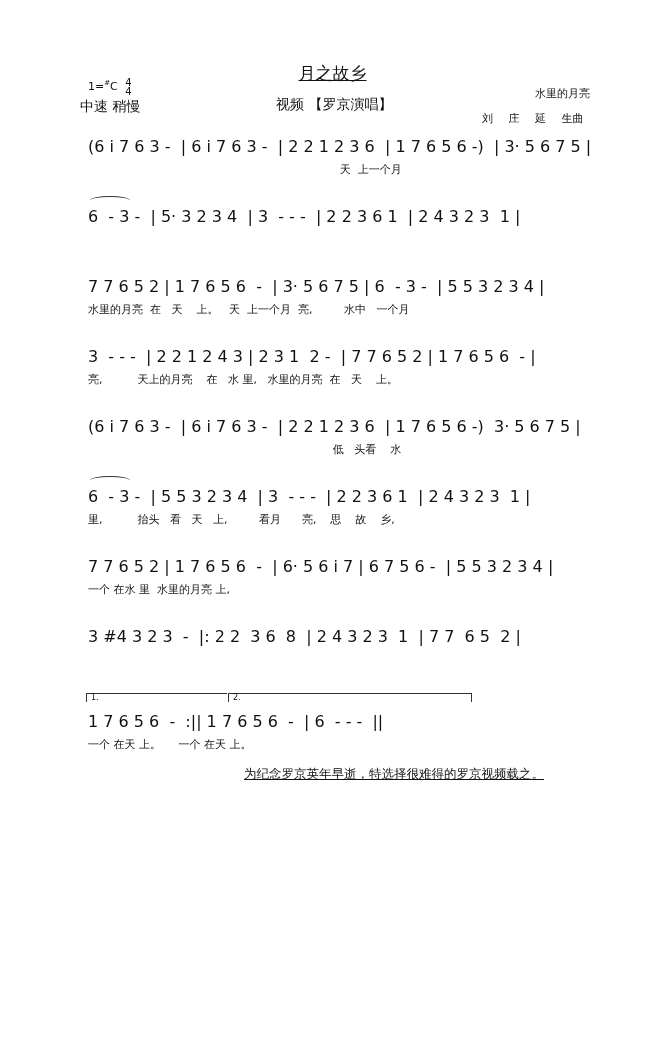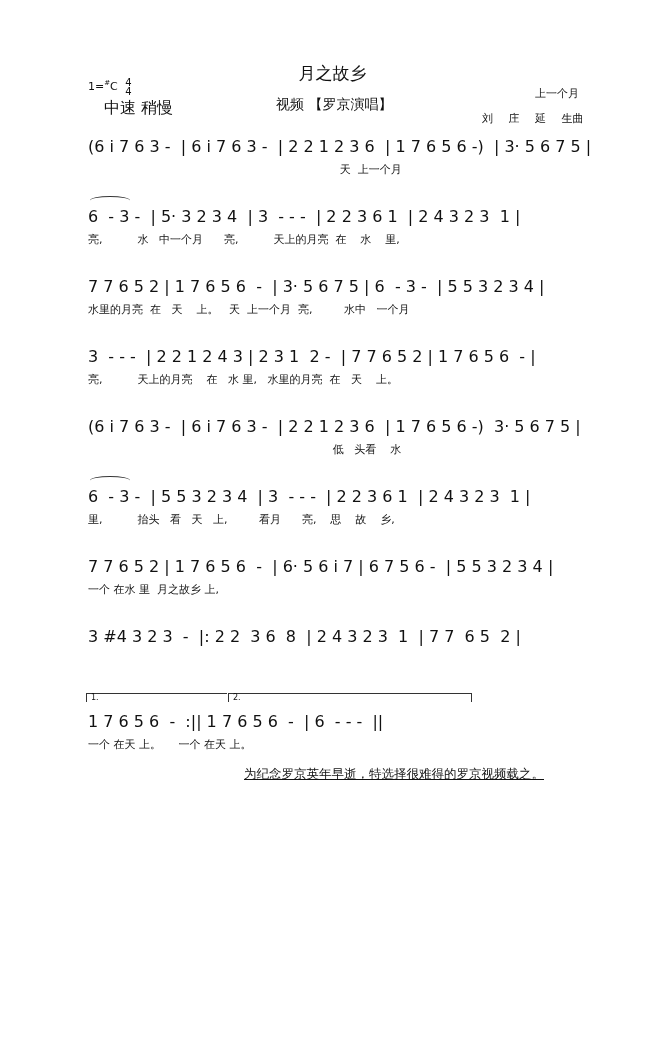--- a/index.html
+++ b/index.html
@@ -1,22 +1,22 @@
 <!DOCTYPE html>
 <html><head>
   <meta charset="utf-8">
   <style>
     html, body { margin: 0; padding: 0; background: #ffffff; }
     body { width: 665px; height: 1042px; position: relative; overflow: hidden; font-family: "DejaVu Sans", "Liberation Sans", sans-serif; color: #111; }
     .abs { position: absolute; }
-    .title { left: 0; width: 665px; top: 62px; text-align: center; font-size: 17px; }
+    .title { left: 0; width: 665px; top: 62px; text-align: center; font-size: 17px; text-decoration: underline; }
     .key { left: 88px; top: 78px; font-size: 11px; }
     .key sup { font-size: 7px; }
     .tsig { display: inline-block; vertical-align: middle; text-align: center; line-height: 9px; font-size: 10px; margin-left: 4px; }
-    .tempo { left: 104px; top: 98px; font-size: 16px; }
+    .tempo { left: 80px; top: 98px; font-size: 14px; }
     .video { left: 276px; top: 96px; font-size: 14px; }
     .lyricist { left: 535px; top: 86px; font-size: 11px; }
     .composer { left: 482px; top: 98px; font-size: 11px; word-spacing: 12px; letter-spacing: 0; margin-top: 13px; }
     .row { position: absolute; left: 88px; width: 500px; height: 50px; }
     .notes { position: absolute; top: 0; left: 0; height: 26px; display: flex; align-items: flex-end; font-size: 16px; white-space: pre; }
     .lyrics { position: absolute; top: 32px; left: 0; font-size: 11px; white-space: pre; text-align: center; }
     .arc { position: absolute; height: 8px; border-top: 1px solid #333; border-radius: 50% 50% 0 0; }
     .footer { left: 244px; top: 766px; font-size: 12.5px; text-decoration: underline; }
     .volta { position: absolute; top: 693px; height: 8px; border-top: 1px solid #333; border-left: 1px solid #333; }
     .volta span { position: absolute; top: -1px; left: 4px; font-size: 8px; }
@@ -26,32 +26,31 @@
 
 <div class="abs title">月之故乡</div>
 
 <div class="abs key">
   <span>1=</span><sup>#</sup><span>C</span>
   <span class="tsig"><span>4</span><br><span>4</span></span>
 </div>
 
 <div class="abs tempo">中速 稍慢</div>
 <div class="abs video">视频 【罗京演唱】</div>
-<div class="abs lyricist">上一个月</div>
+<div class="abs lyricist">水里的月亮</div>
 <div class="abs composer">刘 庄 延 生曲</div>
 
 <div class="row" style="top:130px;">
   <div class="notes">(6 i 7 6 3 -  | 6 i 7 6 3 -  | 2 2 1 2 3 6  | 1 7 6 5 6 -)  | 3· 5 6 7 5 |</div>
   <div class="lyrics">                                                                        天  上一个月</div>
 </div>
 
 <div class="row" style="top:200px;">
   <div class="arc" style="left:2px;width:40px;top:-4px;"></div>
   <div class="notes">6  - 3 -  | 5· 3 2 3 4  | 3  - - -  | 2 2 3 6 1  | 2 4 3 2 3  1 |</div>
-  <div class="lyrics">亮,          水   中一个月      亮,          天上的月亮  在    水    里,</div>
 </div>
 
 <div class="row" style="top:270px;">
   <div class="notes">7 7 6 5 2 | 1 7 6 5 6  -  | 3· 5 6 7 5 | 6  - 3 -  | 5 5 3 2 3 4 |</div>
   <div class="lyrics">水里的月亮  在   天    上。   天  上一个月  亮,         水中   一个月</div>
 </div>
 
 <div class="row" style="top:340px;">
   <div class="notes">3  - - -  | 2 2 1 2 4 3 | 2 3 1  2 -  | 7 7 6 5 2 | 1 7 6 5 6  - |</div>
   <div class="lyrics">亮,          天上的月亮    在   水 里,   水里的月亮  在   天    上。</div>
@@ -63,21 +62,21 @@
 </div>
 
 <div class="row" style="top:480px;">
   <div class="arc" style="left:2px;width:40px;top:-4px;"></div>
   <div class="notes">6  - 3 -  | 5 5 3 2 3 4  | 3  - - -  | 2 2 3 6 1  | 2 4 3 2 3  1 |</div>
   <div class="lyrics">里,          抬头   看   天   上,         看月      亮,    思    故    乡,</div>
 </div>
 
 <div class="row" style="top:550px;">
   <div class="notes">7 7 6 5 2 | 1 7 6 5 6  -  | 6· 5 6 i 7 | 6 7 5 6 -  | 5 5 3 2 3 4 |</div>
-  <div class="lyrics">一个 在水 里  月之故乡 上,</div>
+  <div class="lyrics">一个 在水 里  水里的月亮 上,</div>
 </div>
 
 <div class="row" style="top:620px;">
   <div class="notes">3 #4 3 2 3  -  |: 2 2  3 6  8  | 2 4 3 2 3  1  | 7 7  6 5  2 |</div>
 </div>
 
 <div class="volta" style="left:86px;width:140px;">
     <span>1.</span>
   </div>
 <div class="volta" style="left:228px;width:242px;border-right:1px solid #333;">

